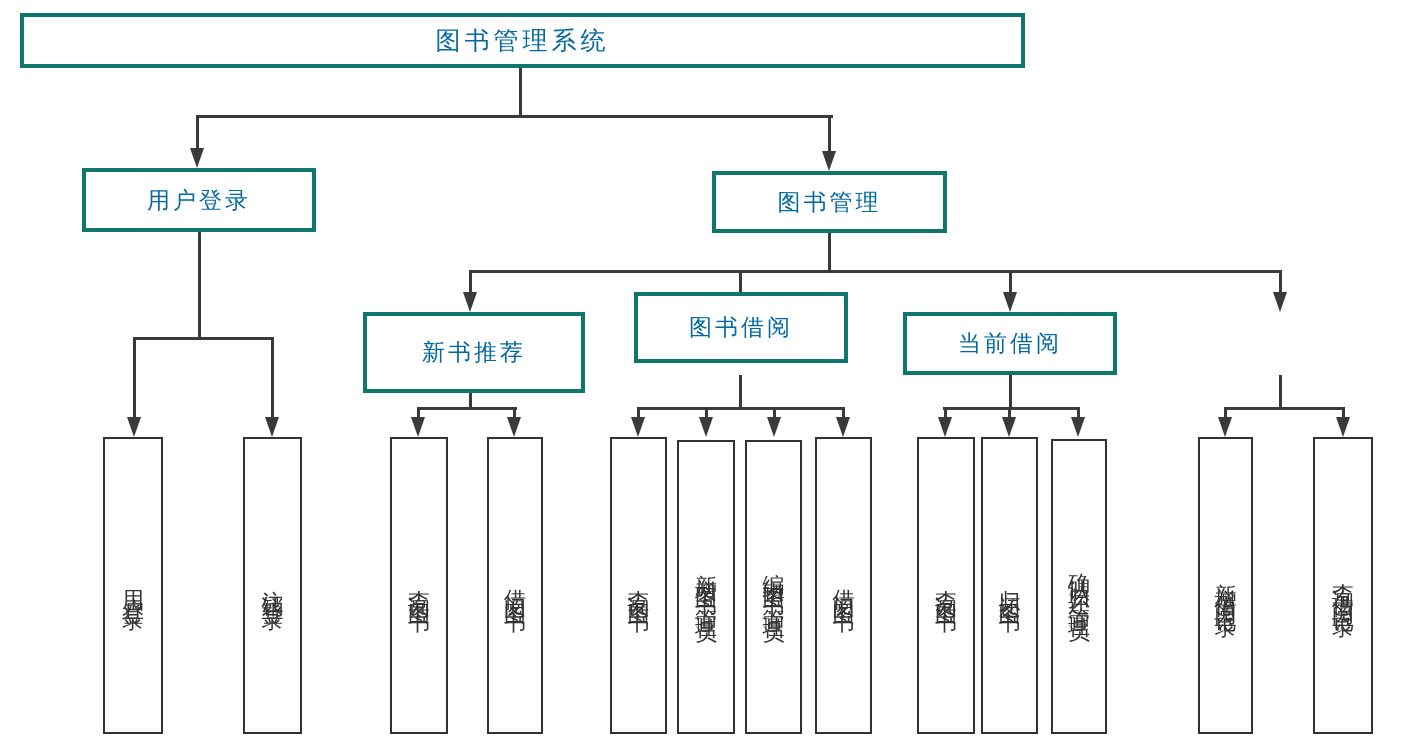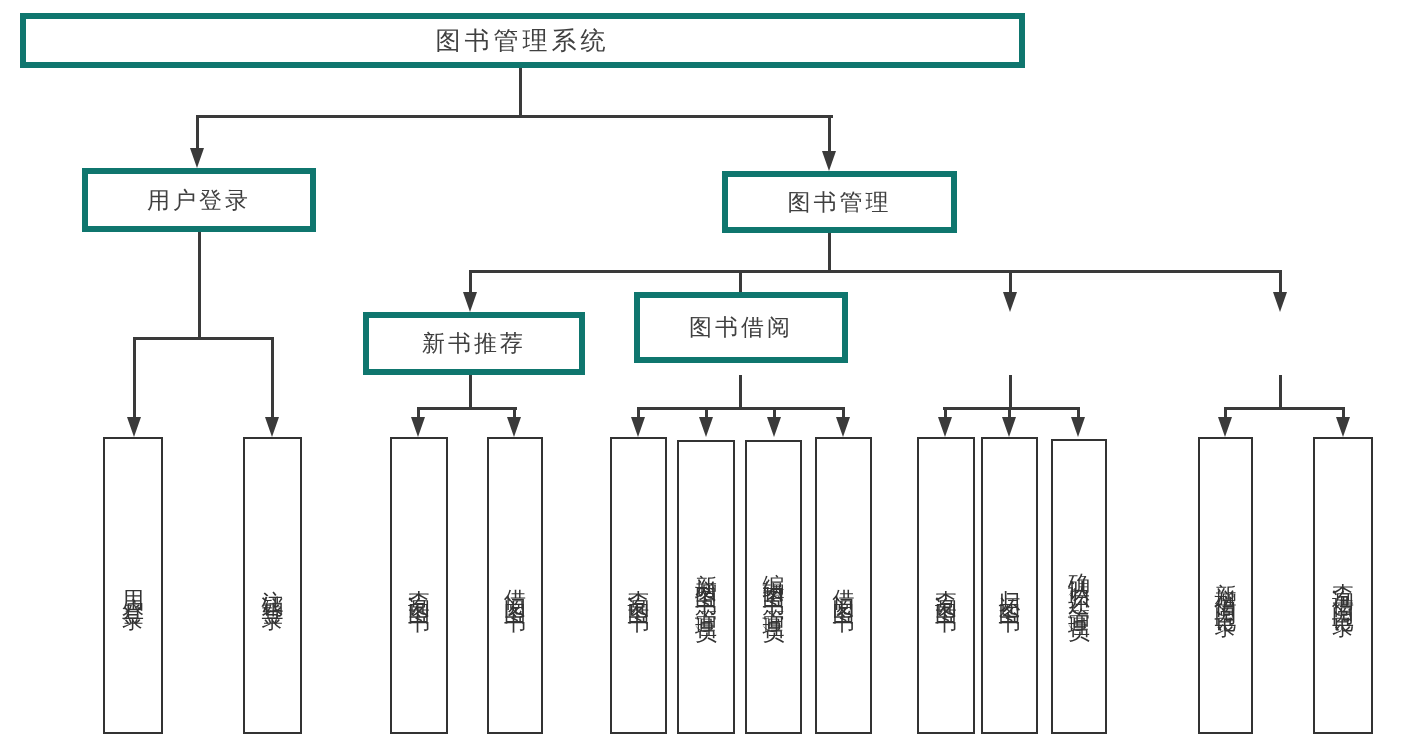--- a/index.html
+++ b/index.html
@@ -7,23 +7,23 @@
     position:relative;width:1405px;height:747px;background:#ffffff;overflow:hidden;
     font-family:"Liberation Sans","DejaVu Sans",sans-serif;color:#333333;
   }
   .vline,.hline{position:absolute;background:#3a3a3a;}
   .arrow{
     position:absolute;width:0;height:0;
     border-left:7px solid transparent;border-right:7px solid transparent;
     border-top:20px solid #3a3a3a;
   }
   .box{
-    position:absolute;background:#ffffff;border:6px solid #0f766e;box-sizing:border-box;
+    position:absolute;background:#ffffff;border:4px solid #0f766e;box-sizing:border-box;
     display:flex;align-items:center;justify-content:center;
-    font-size:23px;letter-spacing:3px;color:#404040;white-space:nowrap;
+    font-size:23px;letter-spacing:3px;color:#0369a1;white-space:nowrap;
   }
   .box.root{font-size:25px;letter-spacing:4px;}
   .box-v{
     position:absolute;background:#ffffff;border:2px solid #333333;box-sizing:border-box;
     display:flex;align-items:center;justify-content:center;
     writing-mode:vertical-rl;font-size:22px;letter-spacing:7px;color:#333333;
     line-height:1;
   }
   .watermark{
     position:absolute;left:1183px;top:717px;z-index:10;
@@ -90,24 +90,25 @@
   <div class="vline" style="left:1279px;top:375px;width:3px;height:35px;"></div>
   <div class="hline" style="left:1224px;top:407px;width:121px;height:3px;"></div>
   <div class="vline" style="left:1224px;top:407px;width:3px;height:12px;"></div>
   <div class="arrow" style="left:1218px;top:417px;"></div>
   <div class="vline" style="left:1342px;top:407px;width:3px;height:12px;"></div>
   <div class="arrow" style="left:1336px;top:417px;"></div>
 
   <div class="box root" style="left:20px;top:13px;width:1005px;height:55px;">图书管理系统</div>
 
   <div class="box" style="left:82px;top:168px;width:234px;height:64px;">用户登录</div>
-  <div class="box" style="left:712px;top:171px;width:235px;height:62px;margin-left:10px;">图书管理</div>
+  <div class="box" style="left:712px;top:171px;width:235px;height:62px;">图书管理</div>
 
-  <div class="box" style="left:363px;top:312px;width:222px;height:63px;">新书推荐</div>
+  <div class="box" style="left:363px;top:312px;width:222px;height:81px;">新书推荐</div>
   <div class="box" style="left:634px;top:292px;width:214px;height:71px;">图书借阅</div>
+  <div class="box" style="left:903px;top:312px;width:214px;height:63px;">当前借阅</div>
 
   <div class="box-v" style="left:103px;top:437px;width:60px;height:297px;">用户登录</div>
   <div class="box-v" style="left:243px;top:437px;width:59px;height:297px;">注销登录</div>
 
   <div class="box-v" style="left:390px;top:437px;width:58px;height:297px;">查询图书</div>
   <div class="box-v" style="left:487px;top:437px;width:56px;height:297px;">借阅图书</div>
 
   <div class="box-v" style="left:610px;top:437px;width:57px;height:297px;">查询图书</div>
   <div class="box-v" style="left:677px;top:440px;width:58px;height:294px;">新增图书（管理员）</div>
   <div class="box-v" style="left:745px;top:440px;width:57px;height:294px;">编辑图书（管理员）</div>

